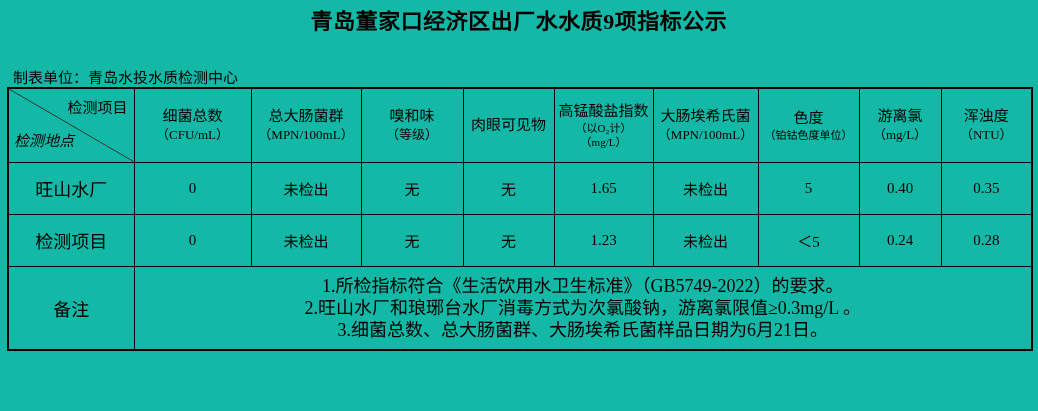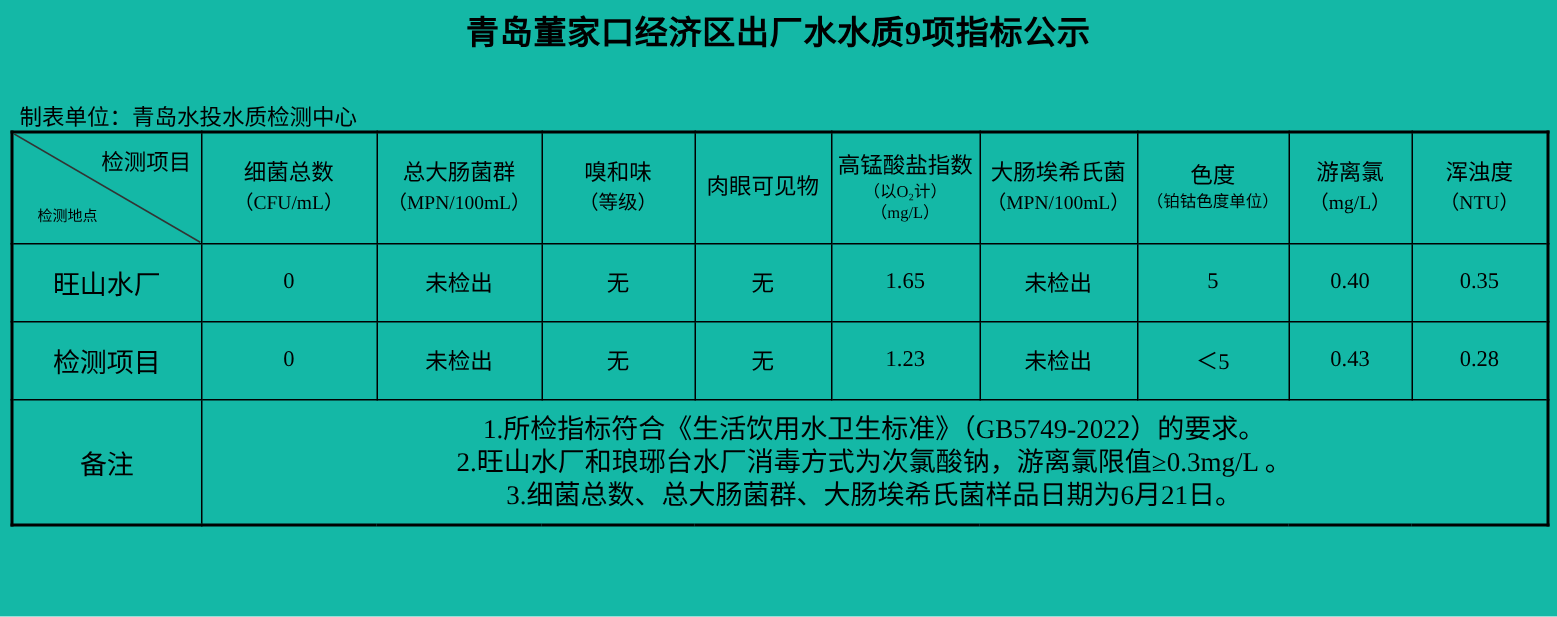--- a/index.html
+++ b/index.html
@@ -27,21 +27,21 @@
   .h-name{font-size:15px;line-height:19px;}
   .h-unit{font-size:13px;line-height:17px;text-align:center;}
   .h-unit-sm{font-size:11px;line-height:14px;}
   .cell-val{font-size:15px;}
   .row-label{font-size:18px;}
 
   
   td.corner{position:relative;}
   .corner-svg{position:absolute;top:0;left:0;width:100%;height:100%;}
   .corner-tr{position:absolute;top:7px;right:6px;font-size:15px;}
-  .corner-bl{position:absolute;bottom:12px;left:16px;font-size:10px;}
+  .corner-bl{position:absolute;bottom:12px;left:5px;font-size:15px;font-style:italic;}
 
   td.remarks{text-align:left;vertical-align:top;padding:8px 4px 0 5px;}
   .remark-line{font-size:18px;line-height:22px;white-space:nowrap;}
 </style>
 </head>
 <body>
 
 <div class="page">
 
   <div class="title">青岛董家口经济区出厂水水质9项指标公示</div>
@@ -126,21 +126,21 @@
 
     <tr class="r-data">
       <td class="row-label">检测项目</td>
       <td class="cell-val">0</td>
       <td class="cell-val">未检出</td>
       <td class="cell-val">无</td>
       <td class="cell-val">无</td>
       <td class="cell-val">1.23</td>
       <td class="cell-val">未检出</td>
       <td class="cell-val">＜5</td>
-      <td class="cell-val">0.43</td>
+      <td class="cell-val">0.24</td>
       <td class="cell-val">0.28</td>
     </tr>
 
 
     <tr class="r-remark">
       <td class="row-label">备注</td>
       <td class="remarks" colspan="9">
         <div class="remark-line">1.所检指标符合《生活饮用水卫生标准》（GB5749-2022）的要求。</div>
         <div class="remark-line">2.旺山水厂和琅琊台水厂消毒方式为次氯酸钠，游离氯限值≥0.3mg/L 。</div>
         <div class="remark-line">3.细菌总数、总大肠菌群、大肠埃希氏菌样品日期为6月21日。</div>

